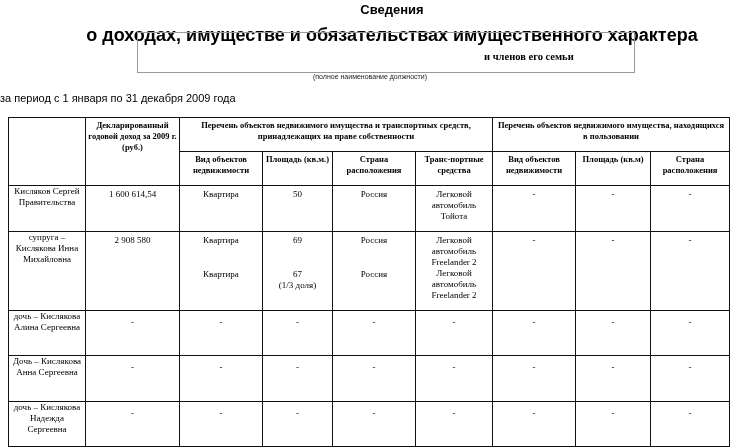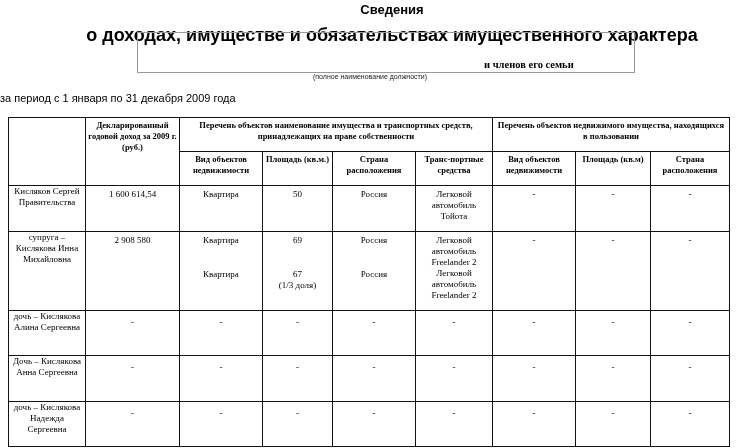--- a/index.html
+++ b/index.html
@@ -15,21 +15,21 @@
     border: 1px solid #9a9a9a; box-sizing: border-box;
   }
   .posbox .left {
     position: absolute; left: 0; top: 0; width: 341px; height: 40px;
     border-right: 1px solid #9a9a9a; border-bottom: 1px solid #555;
     box-sizing: border-box; padding: 1px 4px 0 4px;
     font-family: "Liberation Serif", serif; font-weight: bold; font-size: 10.5px;
     line-height: 13px; text-align: justify; text-align-last: left;
   }
   .posbox .right {
-    position: absolute; left: 346px; top: 26px;
+    position: absolute; left: 346px; top: 18px;
     font-family: "Liberation Serif", serif; font-weight: bold; font-size: 10.5px;
   }
   .caption {
     position: absolute; left: 240px; top: 73px; width: 260px; text-align: center;
     font-family: "Liberation Sans", sans-serif; font-size: 7px; color: #222;
   }
   .period {
     position: absolute; left: 0; top: 92px; width: 736px; text-align: left;
     font-family: "Liberation Sans", sans-serif; font-size: 11px;
   }
@@ -80,21 +80,21 @@
     <col style="width:83px">
       <col style="width:77px">
       <col style="width:83px">
       <col style="width:75px">
       <col style="width:79px">
   </colgroup>
   <tbody>
       <tr class="h1">
     <th rowspan="2"></th>
     <th rowspan="2" class="grp">Декларированный годовой доход за 2009 г. (руб.)</th>
-    <th colspan="4" class="grp">Перечень объектов наименование имущества и транспортных средств, принадлежащих на праве собственности</th>
+    <th colspan="4" class="grp">Перечень объектов недвижимого имущества и транспортных средств, принадлежащих на праве собственности</th>
     <th colspan="3" class="grp">Перечень объектов недвижимого имущества, находящихся в пользовании</th>
   </tr>
   <tr class="h2">
     <th class="sub">Вид объектов недвижимости</th>
     <th class="sub">Площадь (кв.м.)</th>
     <th class="sub">Страна расположения</th>
     <th class="sub">Транс-портные средства</th>
     <th class="sub">Вид объектов недвижимости</th>
     <th class="sub">Площадь (кв.м)</th>
     <th class="sub">Страна расположения</th>

